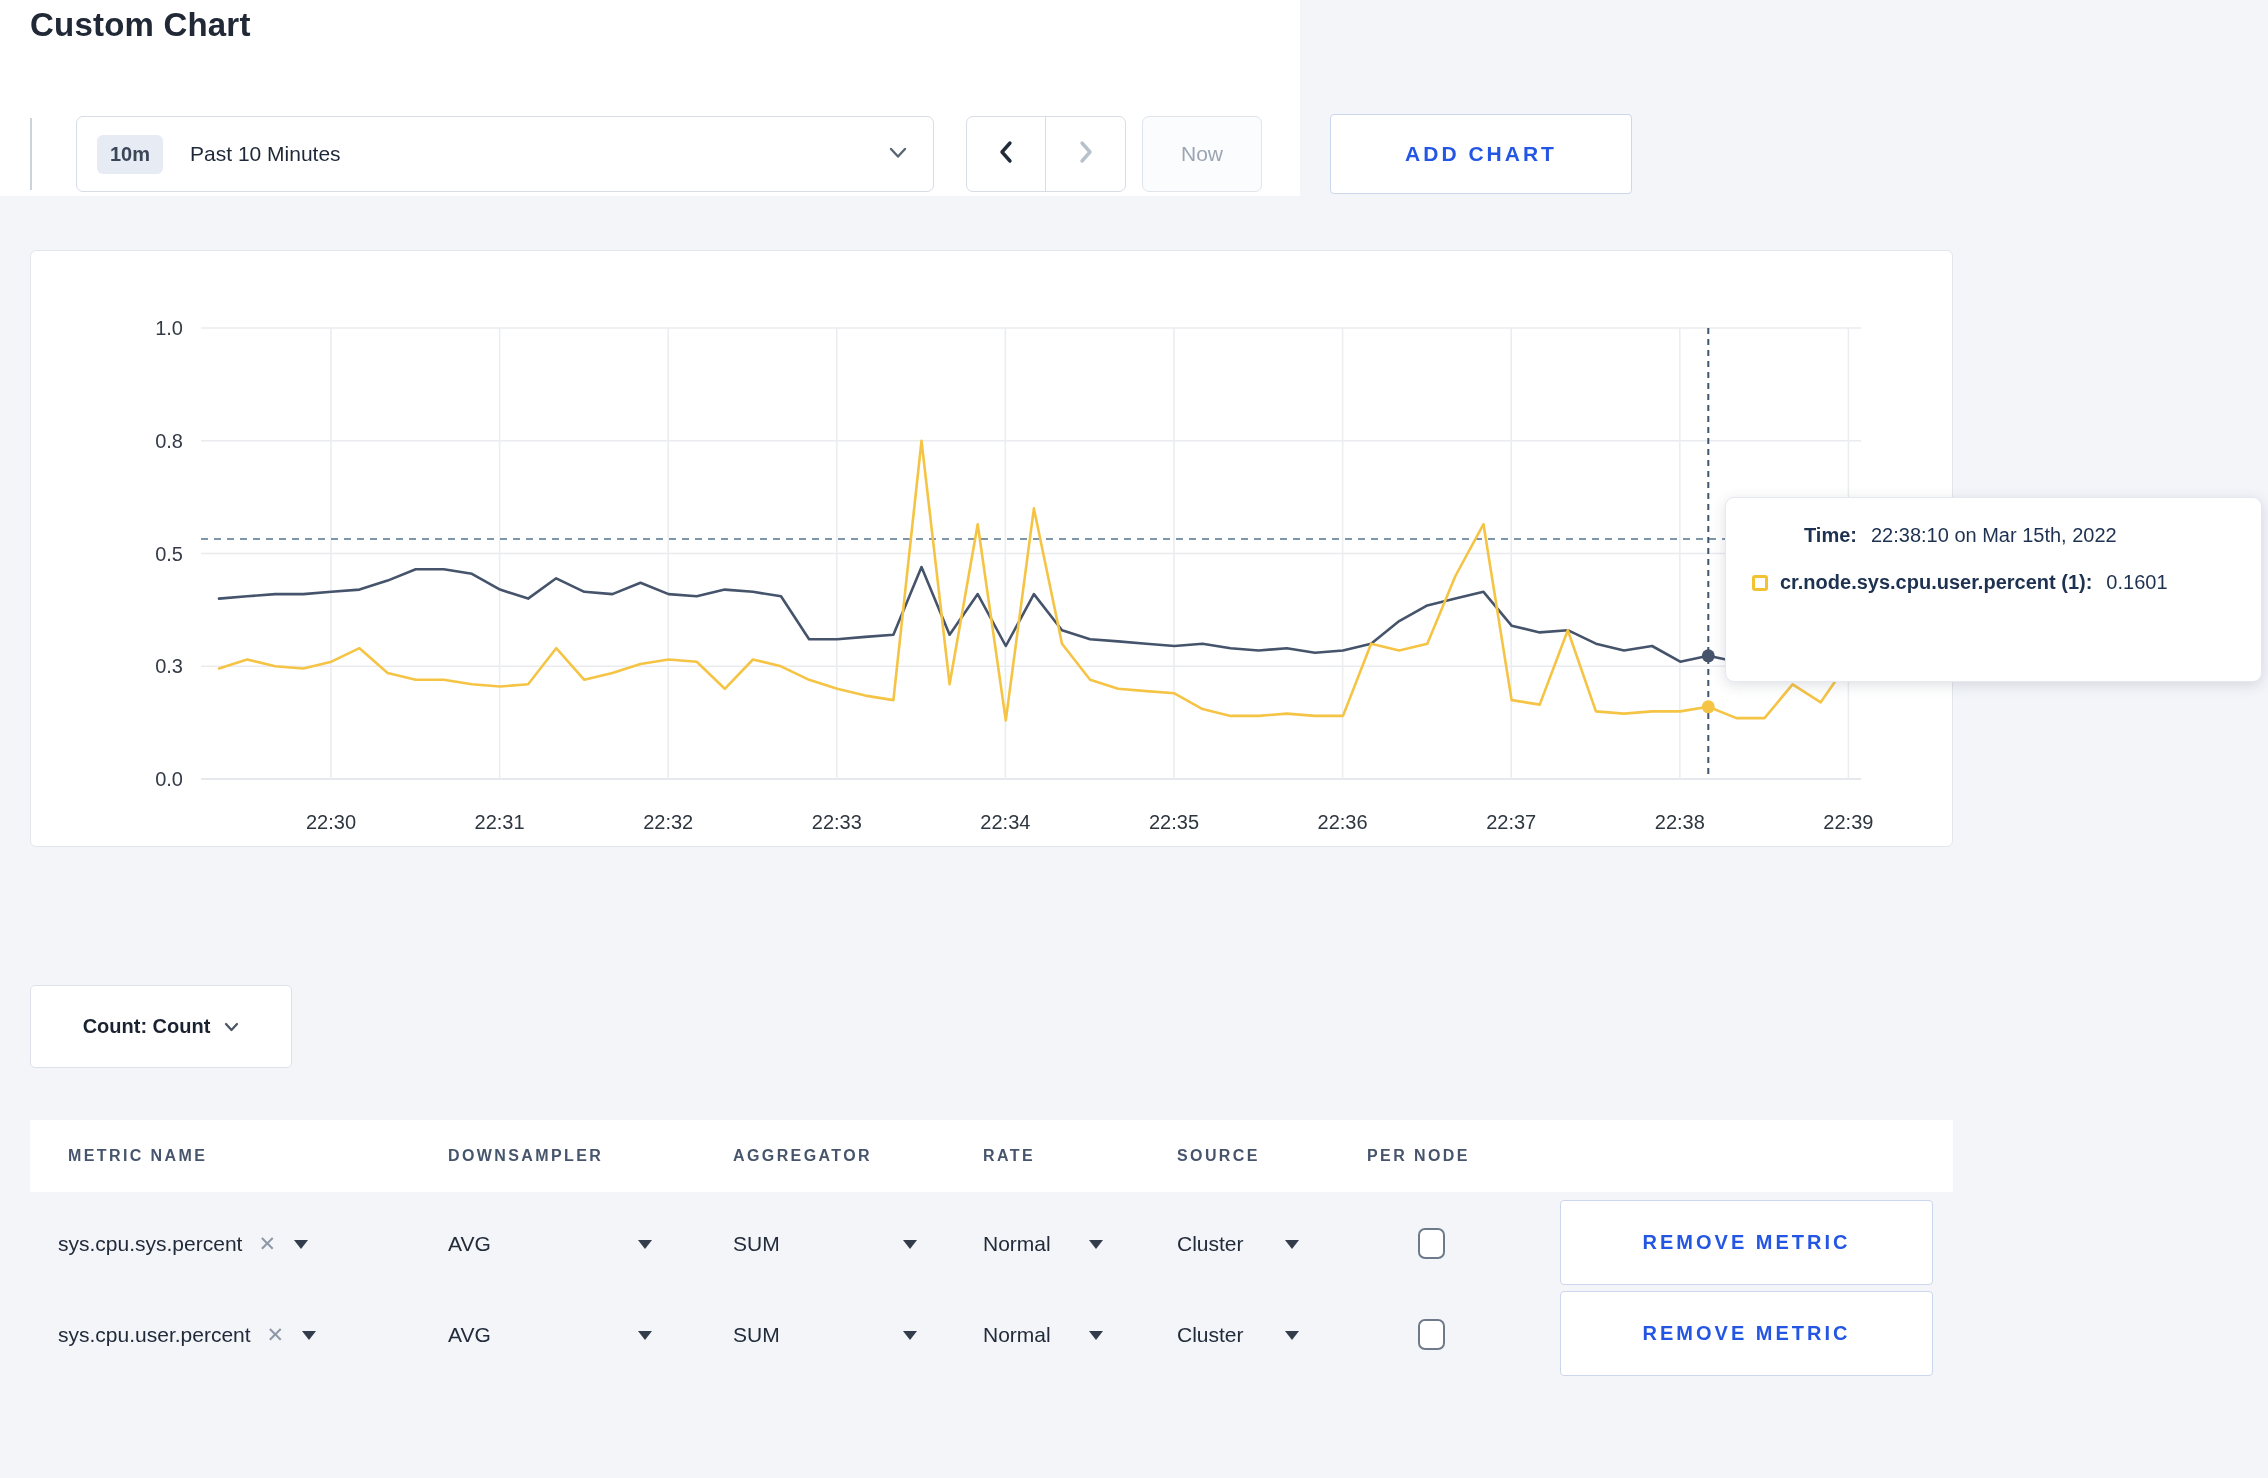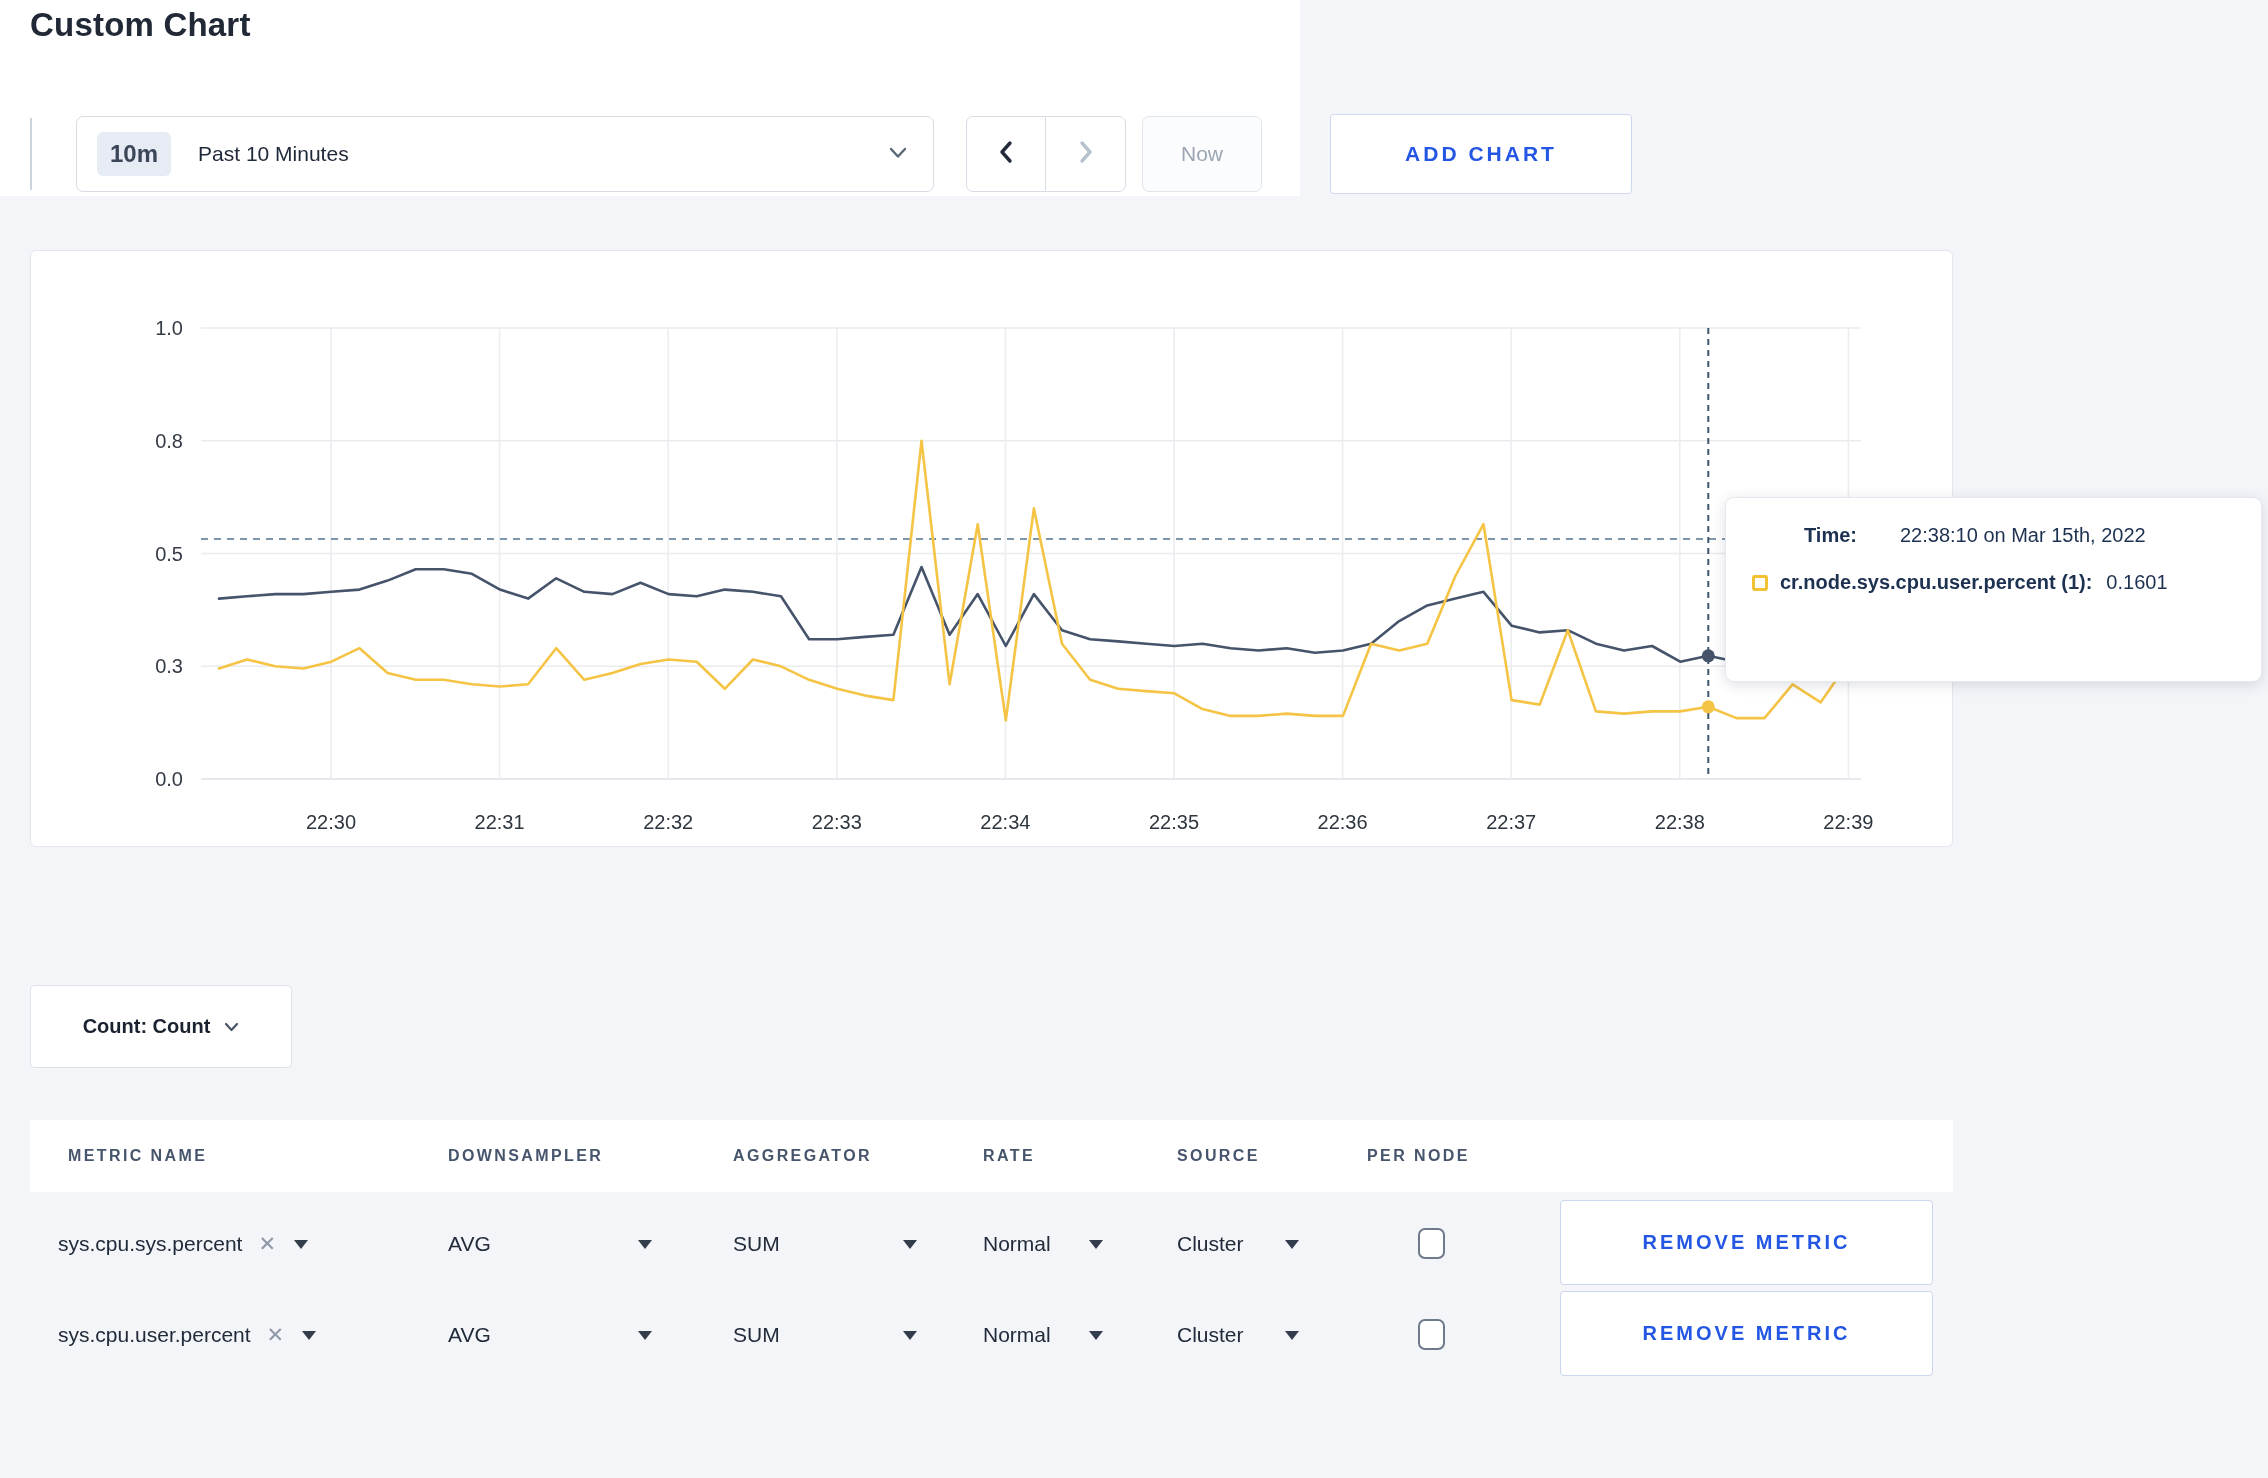--- a/index.html
+++ b/index.html
@@ -6,39 +6,39 @@
   html,body { width:2268px; height:1478px; }
   body { font-family:"Liberation Sans", sans-serif; background:var(--page-bg,#f3f5f9); position:relative; overflow:hidden; }
   #app { position:absolute; inset:0; }
   .abs { position:absolute; }
 
   .header-band { left:0; top:0; width:1300px; height:196px; background:#fff; }
   .page-title { left:30px; top:6px; font-size:33px; font-weight:700; color:#212836; letter-spacing:.2px; }
 
   .tw-divider { left:30px; top:118px; width:2px; height:72px; background:#ccd3dd; }
   .time-select { left:76px; top:116px; width:858px; height:76px; background:#fff; border:1px solid #d7dce5; border-radius:7px; display:flex; align-items:center; padding:0 26px 0 20px; cursor:pointer; }
-  .tw-badge { background:#e7ebf3; border-radius:6px; font-size:24px; font-weight:700; color:#3b4759; padding:8px 13px; }
+  .tw-badge { background:#e7ebf3; border-radius:6px; font-size:20px; font-weight:700; color:#3b4759; padding:8px 13px; }
   .tw-label { margin-left:27px; font-size:21px; color:#1f2838; }
   .tw-spacer { flex:1; }
 
   .pager { left:966px; top:116px; width:160px; height:76px; background:#fff; border:1px solid #d7dce5; border-radius:7px; display:flex; }
   .pager-half { width:50%; height:100%; display:flex; align-items:center; justify-content:center; cursor:pointer; }
   .pager-half:first-child { border-right:1px solid #d7dce5; }
 
   .now-btn { left:1142px; top:116px; width:120px; height:76px; background:#fbfcfd; border:1px solid #e0e5ec; border-radius:7px; display:flex; align-items:center; justify-content:center; font-size:21px; color:#9ba5b3; cursor:default; }
 
   .btn-outline-blue { background:#fff; border:1px solid #ccd6ec; border-radius:4px; display:flex; align-items:center; justify-content:center; color:var(--accent,#2456e4); font-weight:700; letter-spacing:3px; cursor:pointer; }
   .add-chart-btn { left:1330px; top:114px; width:302px; height:80px; font-size:21px; }
 
   .chart-card { left:30px; top:250px; width:1923px; height:597px; background:#fff; border:1px solid #e2e6ed; border-radius:6px; }
   .chart-card svg { position:absolute; inset:0; overflow:visible; }
 
   .tooltip { left:1725px; top:497px; width:537px; height:185px; background:#fff; border:1px solid #e5e8ef; border-radius:9px; box-shadow:0 3px 14px rgba(55,65,90,.16); z-index:5; padding:21px 24px 0 26px; color:var(--tooltip-text,#1d3150); font-size:20px; }
   .tt-row { display:flex; align-items:center; margin-bottom:14px; line-height:33px; white-space:nowrap; }
-  .tt-time { padding-left:52px;gap:29px; }
+  .tt-time { padding-left:52px; }
   .tt-bold { font-weight:700; }
   .tt-val { margin-left:14px; }
   .tt-swatch { width:16px; height:16px; border:3px solid #263a5d; border-radius:3px; margin-right:12px; flex:none; background:#fff; }
 
   .units-btn { left:30px; top:985px; width:262px; height:83px; background:#fff; border:1px solid #dde2ea; border-radius:5px; display:flex; align-items:center; justify-content:center; gap:14px; cursor:pointer; }
   .units-label { font-size:20px; font-weight:700; color:#1a2230; }
   .remove-chart-btn { left:308px; top:985px; width:368px; height:83px; font-size:21px; }
 
   .thead { left:30px; top:1120px; width:1923px; height:72px; background:#fff; }
   .th { position:absolute; top:0; height:72px; display:flex; align-items:center; font-size:16px; font-weight:700; letter-spacing:2.4px; color:#46556c; }

